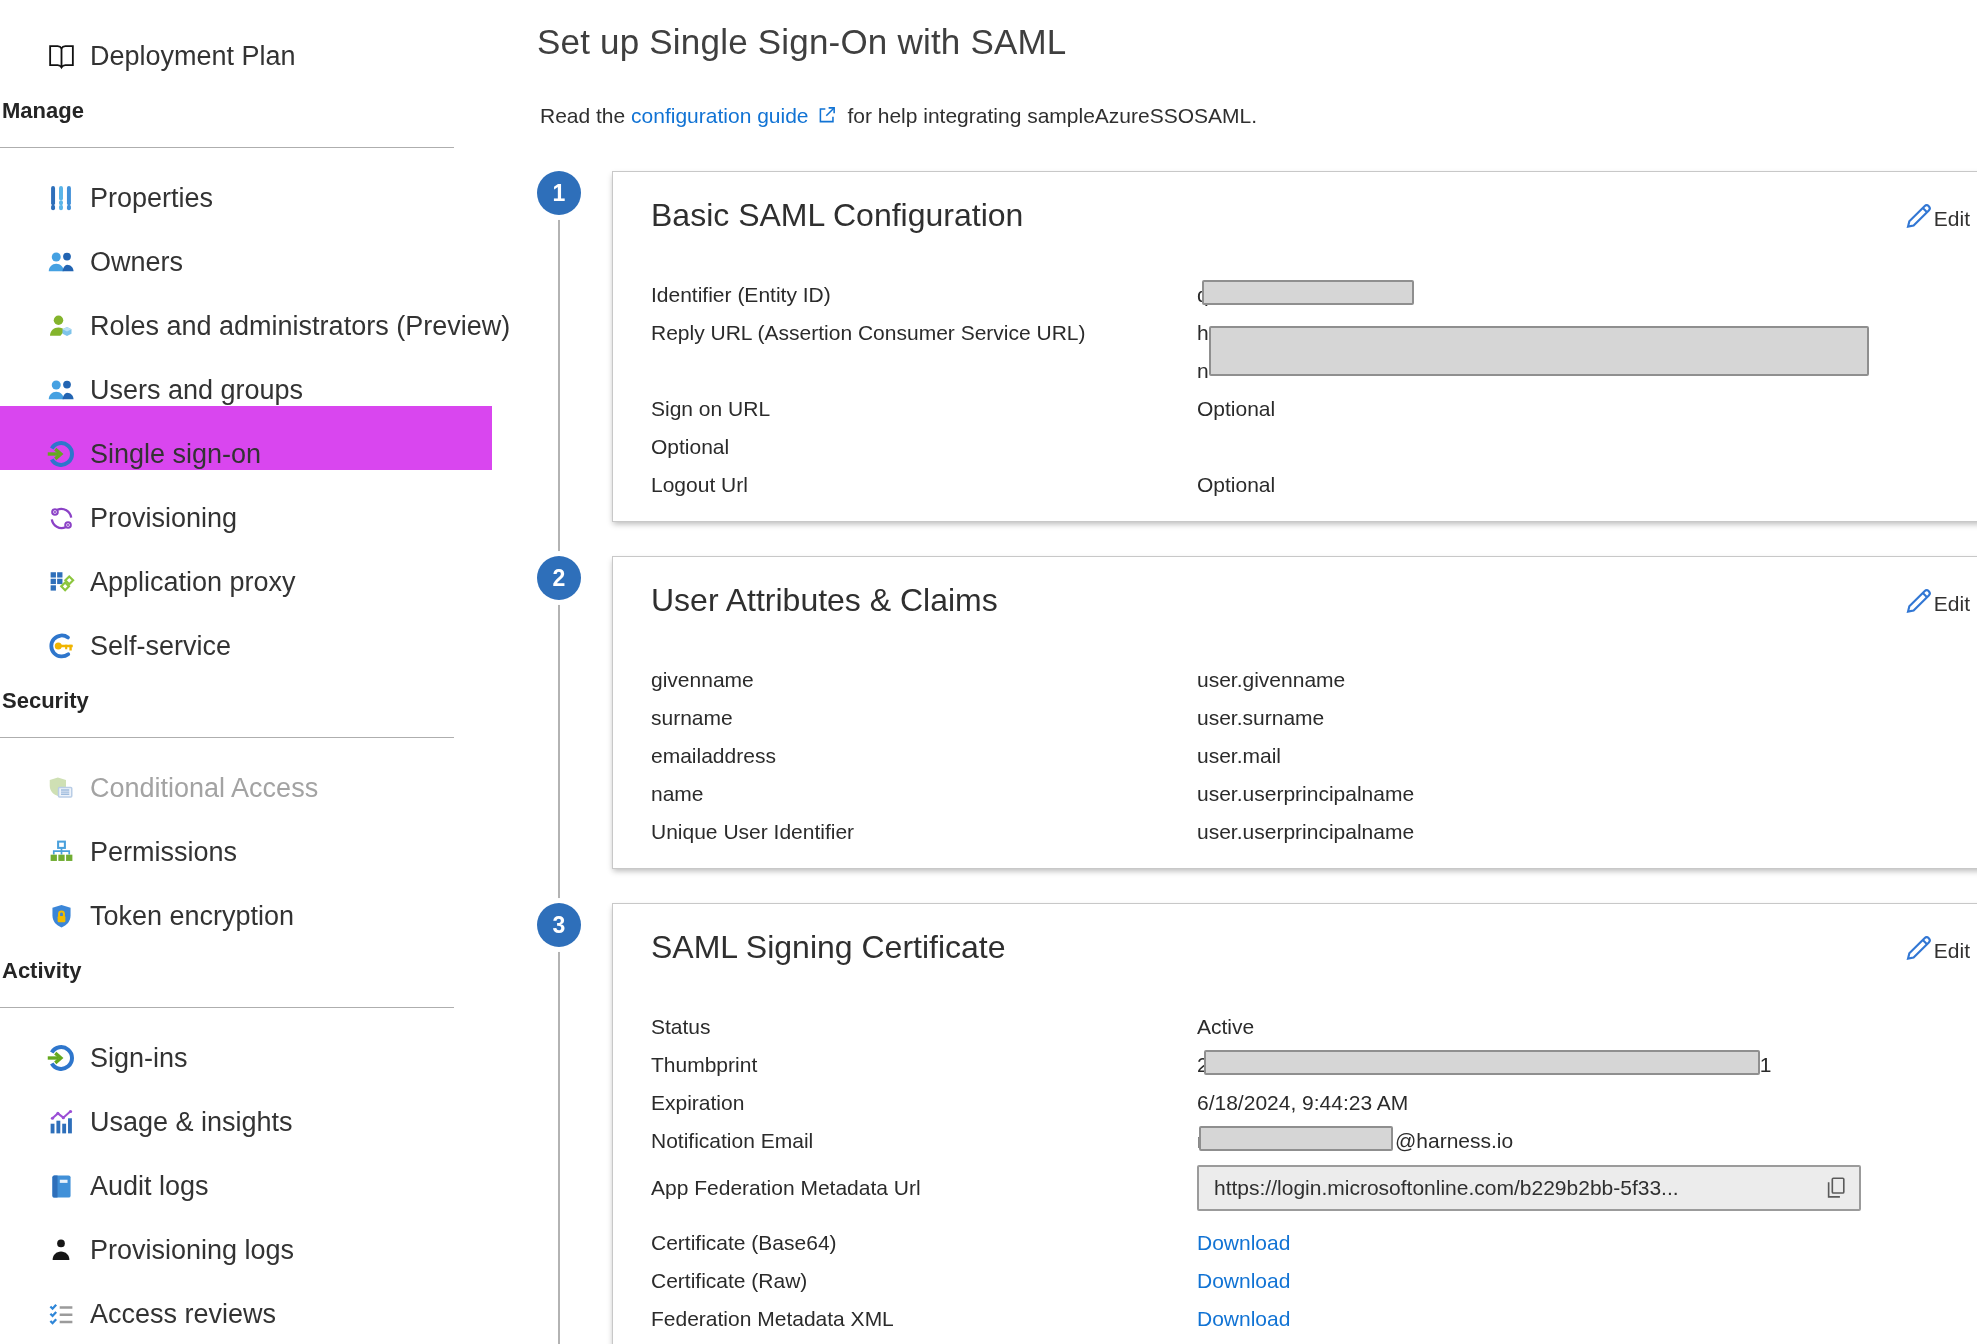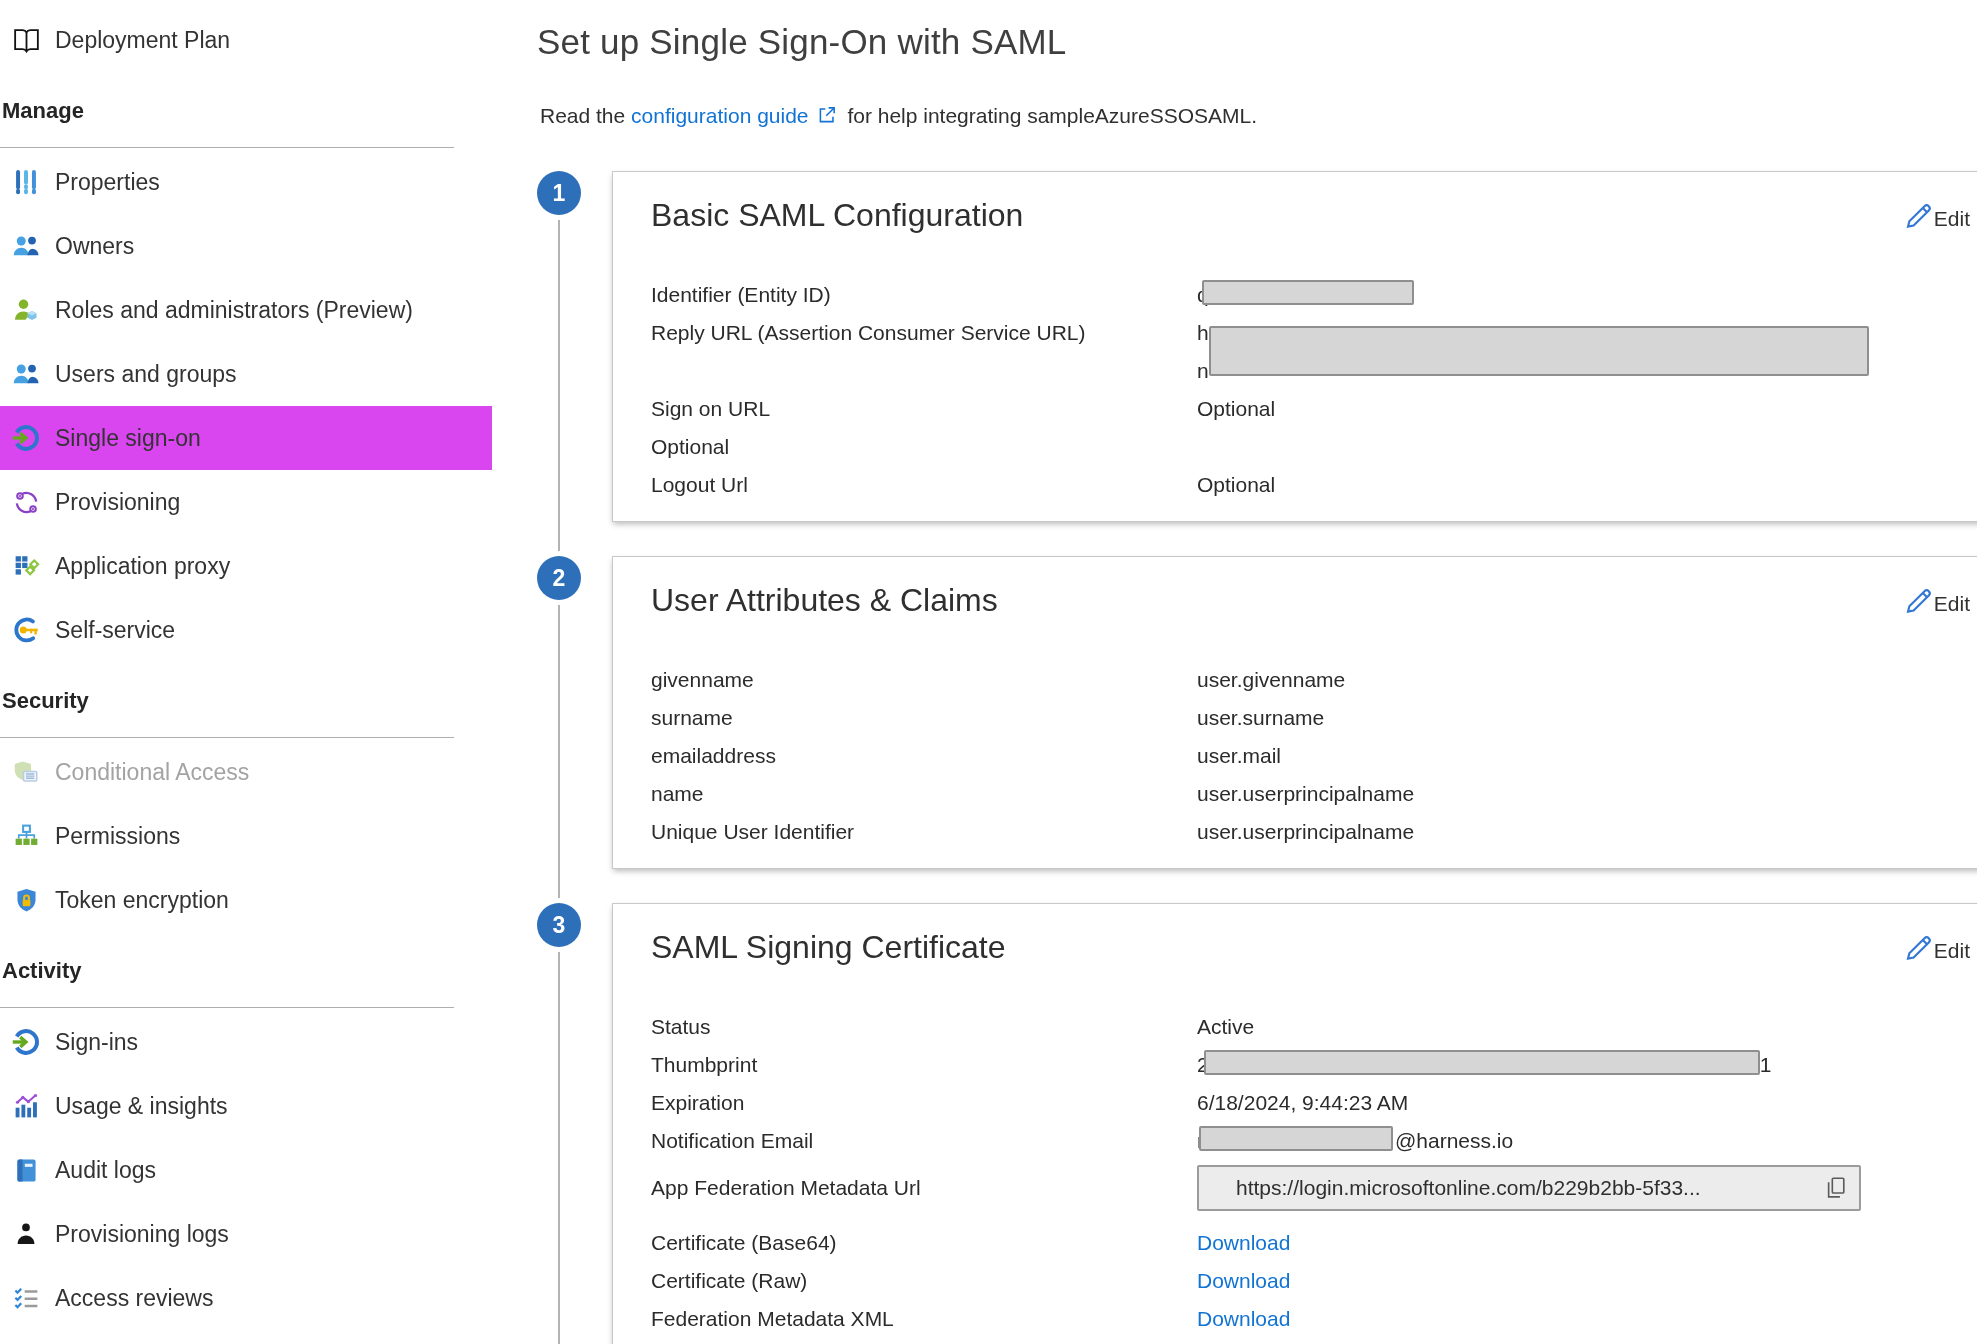--- a/index.html
+++ b/index.html
@@ -10,22 +10,22 @@
     font-family: "Liberation Sans", "DejaVu Sans", sans-serif;
     color: #323130;
   }
   
   .sidebar {
     position: absolute; left: 0; top: 0;
     width: 492px; height: 1344px;
     background: #ffffff;
   }
   .nav-item {
-    height: 64px; display: flex; align-items: center;
-    font-size: 23px; color: #333333; cursor: pointer;
+    height: 64px; display: flex; align-items: flex-end;
+    font-size: 27px; color: #333333; cursor: pointer; padding-left: 35px;
   }
   .nav-item.first { margin-top: 8px; }
   .nav-item.selected { background: #d946ef; }
   .nav-item.disabled { color: #a3a3a3; cursor: default; }
   .nav-icon {
     width: 32px; height: 32px; margin-left: 10px; margin-right: 13px;
     flex: none; display: flex; align-items: center; justify-content: center;
   }
   .nav-label { white-space: nowrap; }
   .section-head {
@@ -96,21 +96,21 @@
     background: #d6d6d6; border: 2px solid #8f8f8f; border-radius: 2px;
   }
   .row-input { margin: 2px 0 10px 0; display: flex; align-items: center; height: 52px; }
   .meta-input {
     width: 664px; height: 46px; box-sizing: border-box;
     background: #ececec; border: 2px solid #9b9b9b; border-radius: 2px;
     display: flex; align-items: center;
     padding: 0 10px 0 15px; font-size: 21px; color: #2f2f2f;
     cursor: text;
   }
-  .meta-input .mi-text { flex: 1; white-space: nowrap; overflow: hidden; margin-left: 22px; }
+  .meta-input .mi-text { flex: 1; white-space: nowrap; overflow: hidden; }
   .copy-btn { flex: none; margin-left: 8px; cursor: pointer; display: flex; }
 </style>
 </head>
 <body>
 
 <div class="sidebar">
 
   <div class="nav-item first">
     <span class="nav-icon">
       <svg viewBox="0 0 24 24" width="29" height="29" fill="none" stroke="#111111" stroke-width="1.5">

